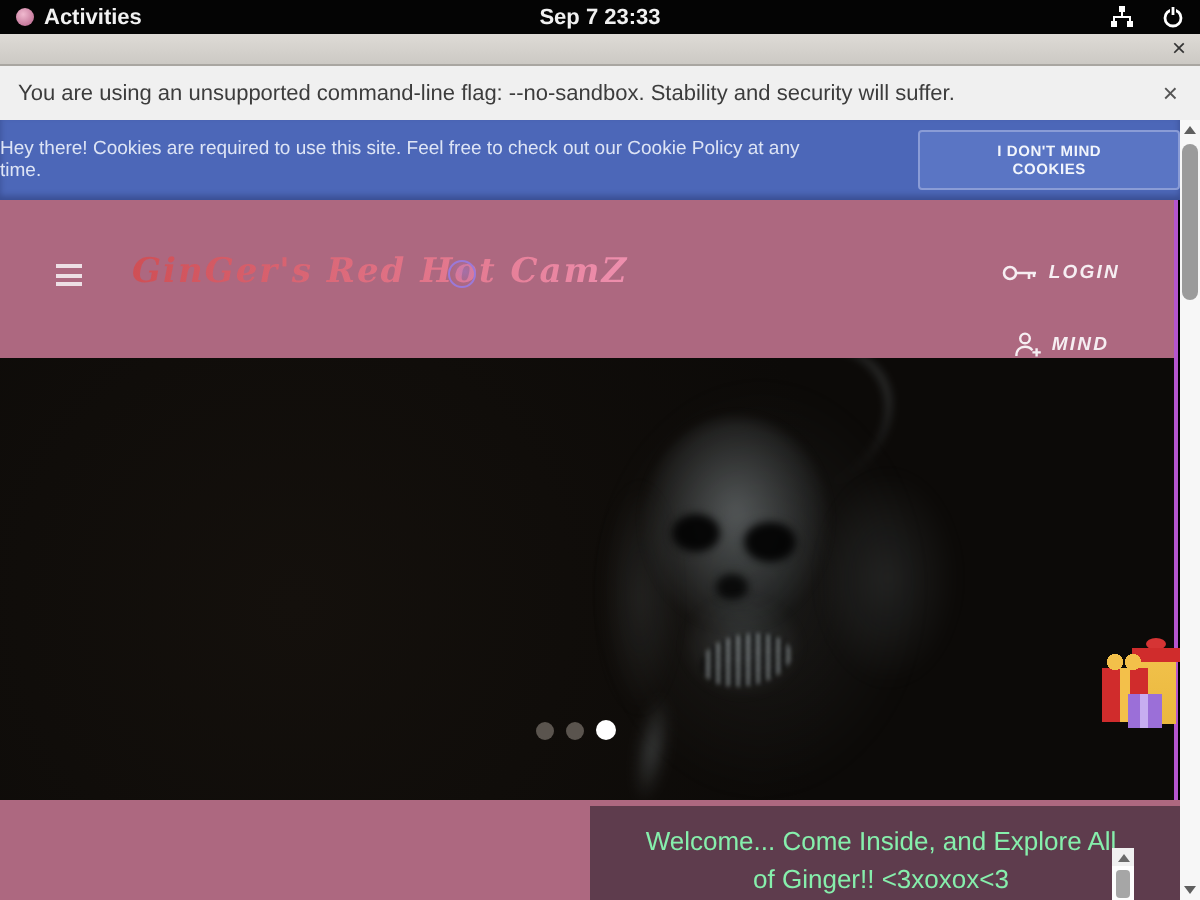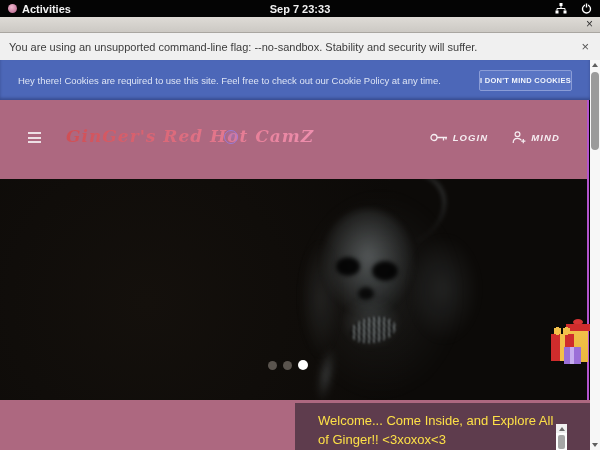--- a/index.html
+++ b/index.html
@@ -32,33 +32,33 @@
   .infobar .msg{margin-left:9px;}
   .infobar .close{position:absolute;right:11px;font-size:13px;color:#555;cursor:default;}
 
   
   .cookiebar{position:absolute;left:0;top:60px;width:590px;height:40px;background:var(--cookie_bg);
     display:flex;align-items:center;justify-content:center;box-shadow:inset 0 -2px 3px rgba(0,0,30,.25);gap:38px;}
   .cookiebar .msg{font-size:9.5px;color:#dde4f5;}
   .cookie-btn{background:var(--cookie_button_bg);
     border:1px solid var(--cookie_button_border);border-radius:2px;color:#f2f5fc;
     font-family:"Liberation Sans",sans-serif;font-size:7.5px;font-weight:700;
-    letter-spacing:.3px;padding:5px 0;cursor:pointer;}
+    letter-spacing:.3px;padding:5px 19px;cursor:pointer;}
 
   
   .siteheader{position:absolute;left:0;top:100px;width:588px;height:79px;background:var(--header_bg);}
   .hamburger{position:absolute;left:28px;top:132px;display:flex;flex-direction:column;gap:2.5px;cursor:pointer;}
   .hamburger i{display:block;width:13px;height:2px;background:#eddfe5;}
   .logo{position:absolute;left:66px;top:126px;font-family:"DejaVu Serif",serif;
     font-style:italic;font-weight:600;font-size:17px;letter-spacing:1px;
     background:linear-gradient(90deg,var(--logo_gradient_start),var(--logo_gradient_end));
     -webkit-background-clip:text;background-clip:text;color:transparent;cursor:pointer;}
   .moon{position:absolute;left:224px;top:130px;width:12px;height:12px;border-radius:50%;
     border:1.5px solid #9b79d8;background:radial-gradient(circle at 62% 40%,rgba(155,121,216,.45),transparent 65%);}
-  .header-actions{position:absolute;right:40px;top:131px;display:flex;gap:24px;align-items:center;}
+  .header-actions{position:absolute;right:40px;top:131px;display:flex;gap:24px;align-items:center;flex-direction:column;}
   .h-act{display:flex;align-items:center;gap:5px;color:#f6eef2;font-size:9.5px;font-weight:700;
     font-style:italic;letter-spacing:1.1px;cursor:pointer;}
 
   
   .hero{position:absolute;left:0;top:179px;width:588px;height:224px;overflow:hidden;
     background:radial-gradient(circle at 25% 55%,#14100c,var(--hero_bg) 60%);}
   .hero .sm{position:absolute;border-radius:50%;}
   .sm-col{left:295px;top:8px;width:170px;height:215px;filter:blur(4px);
     background:radial-gradient(ellipse,rgba(150,165,172,.10),transparent 70%);}
   .sm-cranium{left:322px;top:30px;width:92px;height:105px;filter:blur(3px);
@@ -97,21 +97,21 @@
   .gift-red .stripe{position:absolute;left:9px;top:0;width:5px;height:100%;background:#f3c04a;}
   .gift-red .bow{position:absolute;left:2px;top:-7px;width:18px;height:8px;
     background:radial-gradient(circle at 25% 50%,#f3c04a 0 4px,transparent 4px),
                radial-gradient(circle at 75% 50%,#f3c04a 0 4px,transparent 4px);}
   .gift-purple{left:16px;top:31px;width:17px;height:17px;background:var(--gift_purple);}
   .gift-purple .stripe{position:absolute;left:6px;top:0;width:4px;height:100%;background:#c7aef0;}
 
   
   .bottom{position:absolute;left:0;top:400px;width:590px;height:50px;background:var(--bottom_bg);}
   .welcome-box{position:absolute;left:295px;top:403px;width:295px;height:47px;background:var(--welcome_bg);}
-  .welcome-text{position:absolute;left:23px;top:8px;width:245px;font-size:13px;line-height:19px;color:#fde047;}
+  .welcome-text{position:absolute;left:23px;top:8px;width:245px;font-size:13px;line-height:19px;color:#86efac;text-align:center;}
   .inner-scroll{position:absolute;left:261px;top:21px;width:11px;height:26px;background:#fdfdfd;}
   .inner-scroll .up{position:absolute;left:0;top:0;width:11px;height:9px;background:#f0f0f0;
     display:flex;align-items:center;justify-content:center;}
   .inner-scroll .up i{width:0;height:0;border-left:3px solid transparent;border-right:3px solid transparent;
     border-bottom:4px solid #6a6a6a;}
   .inner-scroll .thumb{position:absolute;left:2px;top:11px;width:7px;height:14px;background:#a6a6a6;border-radius:2px;}
 
   
   .scrollbar{position:absolute;left:590px;top:60px;width:10px;height:390px;background:#f7f7f7;}
   .scrollbar .arrow{position:absolute;left:0;width:10px;height:10px;display:flex;align-items:center;justify-content:center;}

